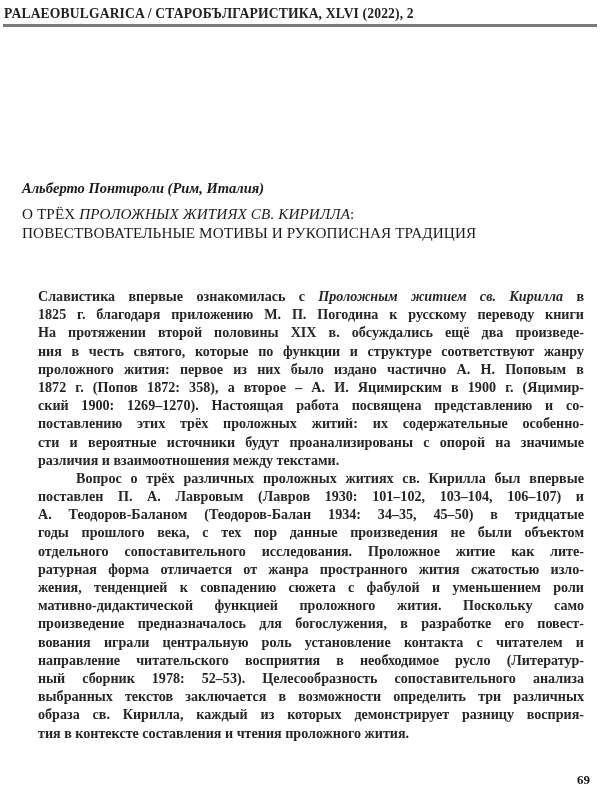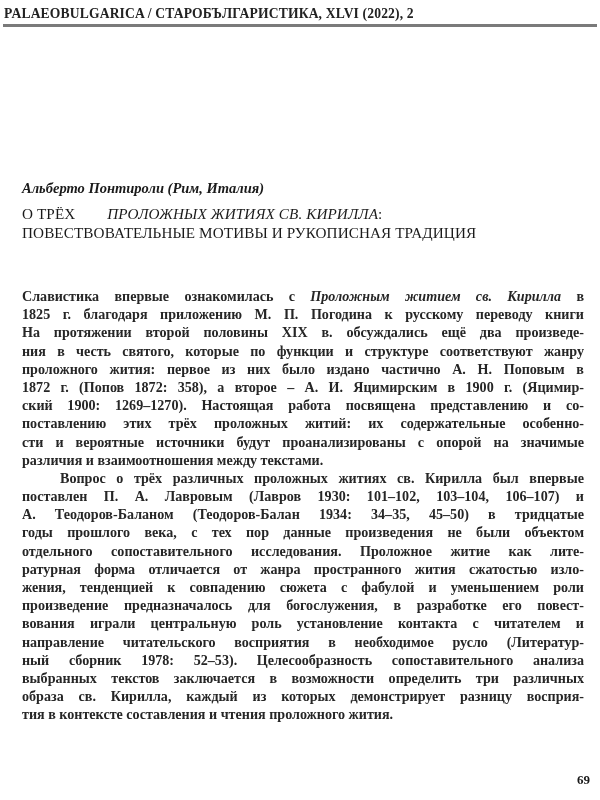--- a/index.html
+++ b/index.html
@@ -16,26 +16,26 @@
   }
   .author {
     position:absolute; left:22px; top:168px; font-size:14.5px; font-style:italic; font-weight:bold;
     white-space:nowrap;
     margin-top:12px;
   }
   .title {
     position:absolute; left:22px; top:204px; font-size:15.2px; line-height:19px; white-space:nowrap;
     letter-spacing:0.1px;
   }
-  .title i { font-style:italic;margin-left:28px; }
+  .title i { font-style:italic; }
   .body {
     position:absolute; left:22px; top:287px; width:562px; font-size:14.1px; line-height:18.2px;
     font-weight:bold; color:#262626;
   }
-  .line { display:block; white-space:nowrap; text-align:justify; text-align-last:justify; height:18.2px; }
+  .line { display:block; white-space:nowrap; text-align:justify; text-align-last:justify; height:18.2px;margin-left:16px; }
   .line.last { text-align-last:left; }
   .line.indent { padding-left:38px; }
   .line i { font-style:italic; }
   .page-number {
     position:absolute; right:10px; top:772px; font-size:13px; font-weight:bold;
   }
 </style>
 </head>
 <body>
 
@@ -65,20 +65,21 @@
     <span class="line last">различия и взаимоотношения между текстами.</span>
   </div>
   <div>
     <span class="line indent">Вопрос о трёх различных проложных житиях св. Кирилла был впервые</span>
     <span class="line">поставлен П. А. Лавровым (Лавров 1930: 101–102, 103–104, 106–107) и</span>
     <span class="line">А. Теодоров-Баланом (Теодоров-Балан 1934: 34–35, 45–50) в тридцатые</span>
     <span class="line">годы прошлого века, с тех пор данные произведения не были объектом</span>
     <span class="line">отдельного сопоставительного исследования. Проложное житие как лите-</span>
     <span class="line">ратурная форма отличается от жанра пространного жития сжатостью изло-</span>
     <span class="line">жения, тенденцией к совпадению сюжета с фабулой и уменьшением роли</span>
+    <span class="line">мативно-дидактической функцией проложного жития. Поскольку само</span>
     <span class="line">произведение предназначалось для богослужения, в разработке его повест-</span>
     <span class="line">вования играли центральную роль установление контакта с читателем и</span>
     <span class="line">направление читательского восприятия в необходимое русло (Литератур-</span>
     <span class="line">ный сборник 1978: 52–53). Целесообразность сопоставительного анализа</span>
     <span class="line">выбранных текстов заключается в возможности определить три различных</span>
     <span class="line">образа св. Кирилла, каждый из которых демонстрирует разницу восприя-</span>
     <span class="line last">тия в контексте составления и чтения проложного жития.</span>
   </div>
 </div>
 

